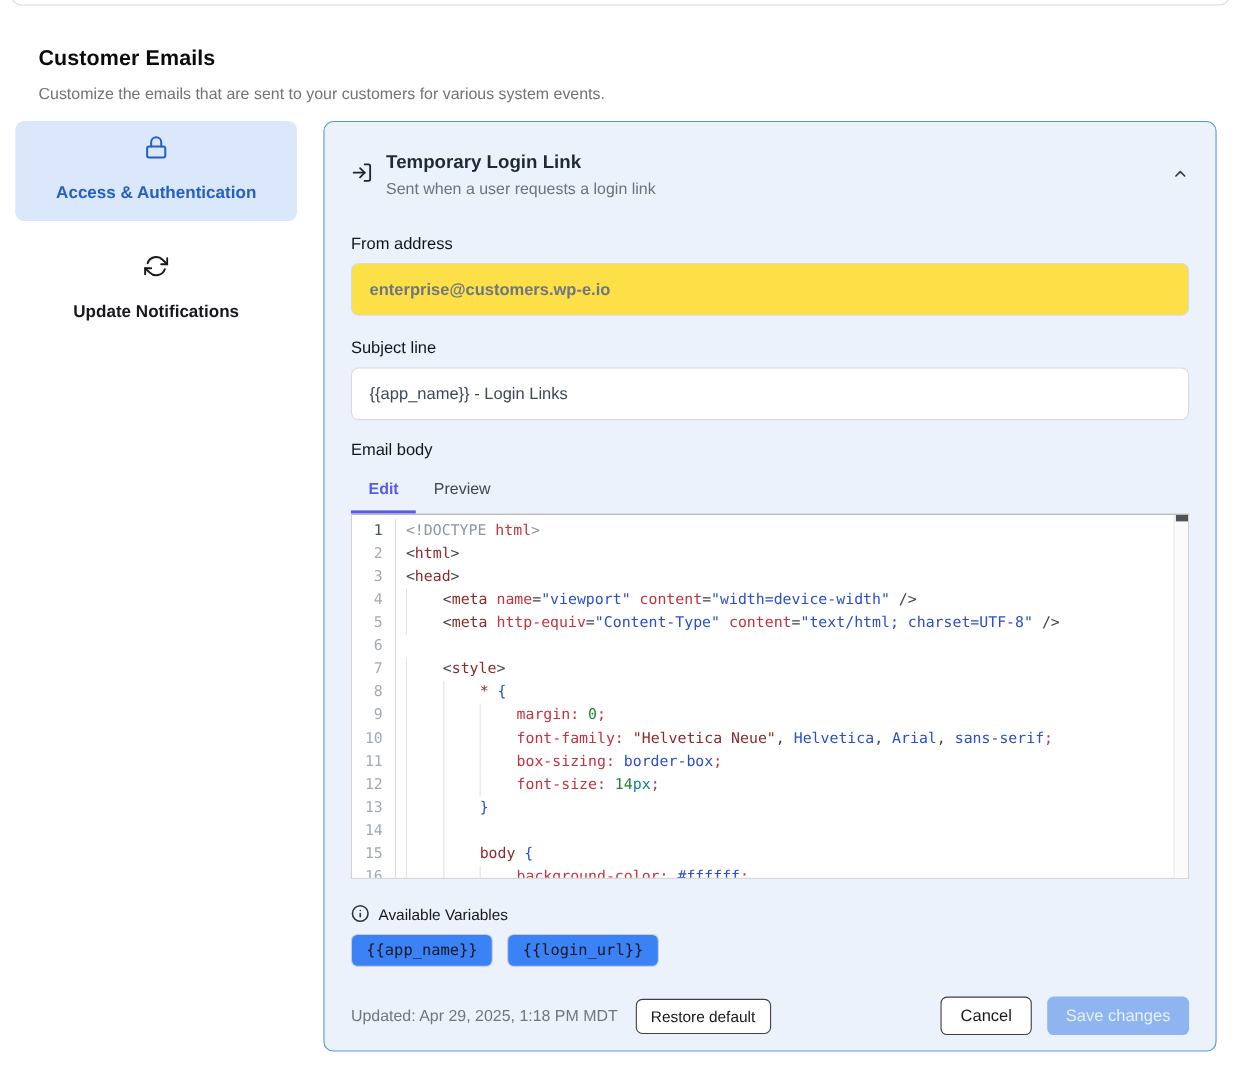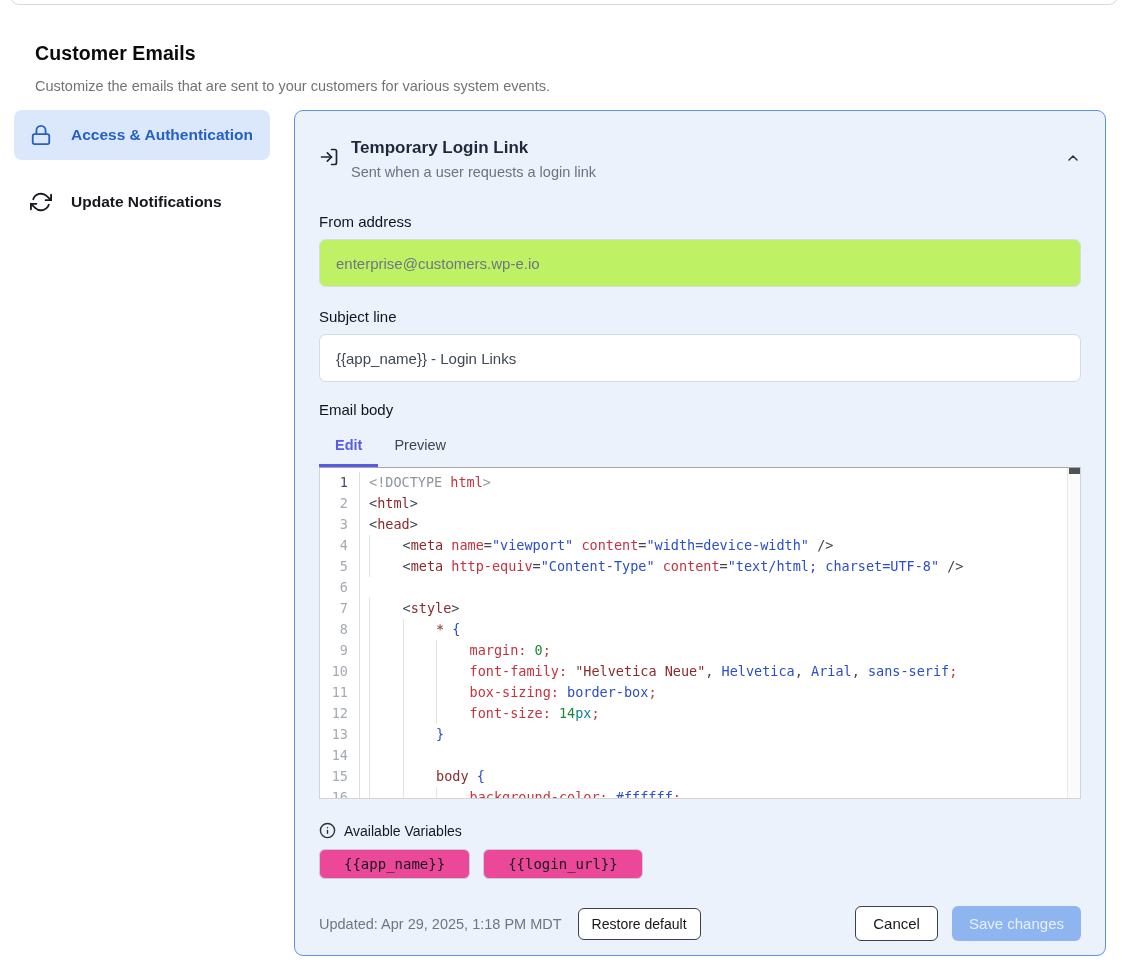--- a/index.html
+++ b/index.html
@@ -11,40 +11,40 @@
   .top-remnant { position:absolute; left:10px; right:10px; top:-13px; height:18px;
     border:1px solid #d8d8d8; border-radius:12px; background:#fff; }
 
   .page-head { position:absolute; left:35px; top:42px; width:900px; }
   .page-title { font-size:19.5px; font-weight:700; color:#0b0b0b; letter-spacing:.1px; }
   .page-sub { margin-top:13px; font-size:14.5px; color:#737373; }
 
   
   .sidebar { position:absolute; left:14px; top:110px; width:256px; }
   .side-item { display:flex; align-items:center; gap:19px; padding:13px 16px;
-    border-radius:8px; margin-bottom:17px; cursor:pointer; font-size:15.5px; font-weight:600; color:#16181d; }
+    border-radius:8px; margin-bottom:17px; cursor:pointer; font-size:15.5px; font-weight:600; color:#16181d;flex-direction:column; }
   .side-item.active { background:#dbe7fa; color:#2760c4; }
   .side-item .icn { flex:0 0 auto; display:flex; }
   .side-item .lbl { line-height:1.55; }
 
   
   .panel { position:absolute; left:294px; top:110px; width:812px; height:846px;
     background:#ecf2fc; border:1.5px solid #5b93e3; border-radius:9px; padding:27px 24px 20px; }
 
   .panel-head { display:flex; align-items:flex-start; gap:12px; margin-bottom:33px; }
   .panel-head .icn { margin-top:9px; display:flex; color:#20242c; }
   .panel-title { font-size:17px; font-weight:700; color:#1f2937; }
   .panel-sub { margin-top:6px; font-size:14.5px; color:#6b7280; }
   .collapse-btn { margin-left:auto; margin-top:12px; background:none; border:none; cursor:pointer; color:#30343b; display:flex; }
 
   .field-label { font-size:15px; color:#10151d; margin-bottom:9px; }
   .txt-input { width:100%; height:48px; border:1px solid #d6dae1; border-radius:7px;
     padding:0 16px; font-size:15px; background:#fff; color:#3f4854; outline:none;
     font-family:"Liberation Sans","DejaVu Sans",sans-serif; }
-  .txt-input.dim { background:#bef264; color:#6e7681; }
+  .txt-input.dim { background:#fde047; color:#6e7681;font-weight:bold; }
   .gap21 { margin-bottom:21px; }
   .gap19 { margin-bottom:19px; }
 
   
   .tabs { display:flex; margin-bottom:0; }
   .tab { padding:10px 16px 11px; font-size:14.5px; font-weight:500; color:#3f4653;
     border:none; background:none; cursor:pointer; border-bottom:3px solid transparent;
     font-family:"Liberation Sans","DejaVu Sans",sans-serif; }
   .tab.active { color:#585ce5; font-weight:700; border-bottom-color:#585ce5;text-align:right; }
 
@@ -61,21 +61,21 @@
   .tk-g{color:#8e959e} .tk-r{color:#c5333f} .tk-t{color:#8b2a2a} .tk-b{color:#2b4ec9}
   .tk-n{color:#1d8634} .tk-u{color:#0e8490} .tk-p{color:#40454d} .tk-x{color:#23272e}
   .vtrack { position:absolute; top:0; right:0; width:13px; height:100%;
     background:#fbfbfb; border-left:1px solid #e9e9e9; }
   .vthumb { position:absolute; top:0; left:1px; right:0; height:6px; background:#4f5358; }
 
   
   .vars-row { display:flex; align-items:center; gap:8px; margin-top:23px; color:#2f3237; }
   .vars-label { font-size:14px; color:#16181d; }
   .chips { display:flex; gap:13px; margin-top:10px; }
-  .chip { font-size:14px; padding:6px 24px; background:#ec4899; border:1px solid #c9ced6;
+  .chip { font-size:14px; padding:6px 13px; background:#3b82f6; border:1px solid #c9ced6;
     border-radius:6px; color:#16181d; cursor:pointer; }
 
   
   .foot { display:flex; align-items:center; margin-top:27px; }
   .updated { font-size:14.5px; color:#71767e; }
   .btn { border-radius:6px; cursor:pointer; font-family:"Liberation Sans","DejaVu Sans",sans-serif; }
   .btn-outline { background:#fff; border:1px solid #3f3f46; color:#18181b; }
   .btn-restore { font-size:14px; padding:7px 13px; margin-left:16px; }
   .btn-cancel { font-size:15px; padding:8px 17px; margin-left:auto; }
   .btn-save { font-size:15px; padding:9px 17px; margin-left:14px; border:none;

